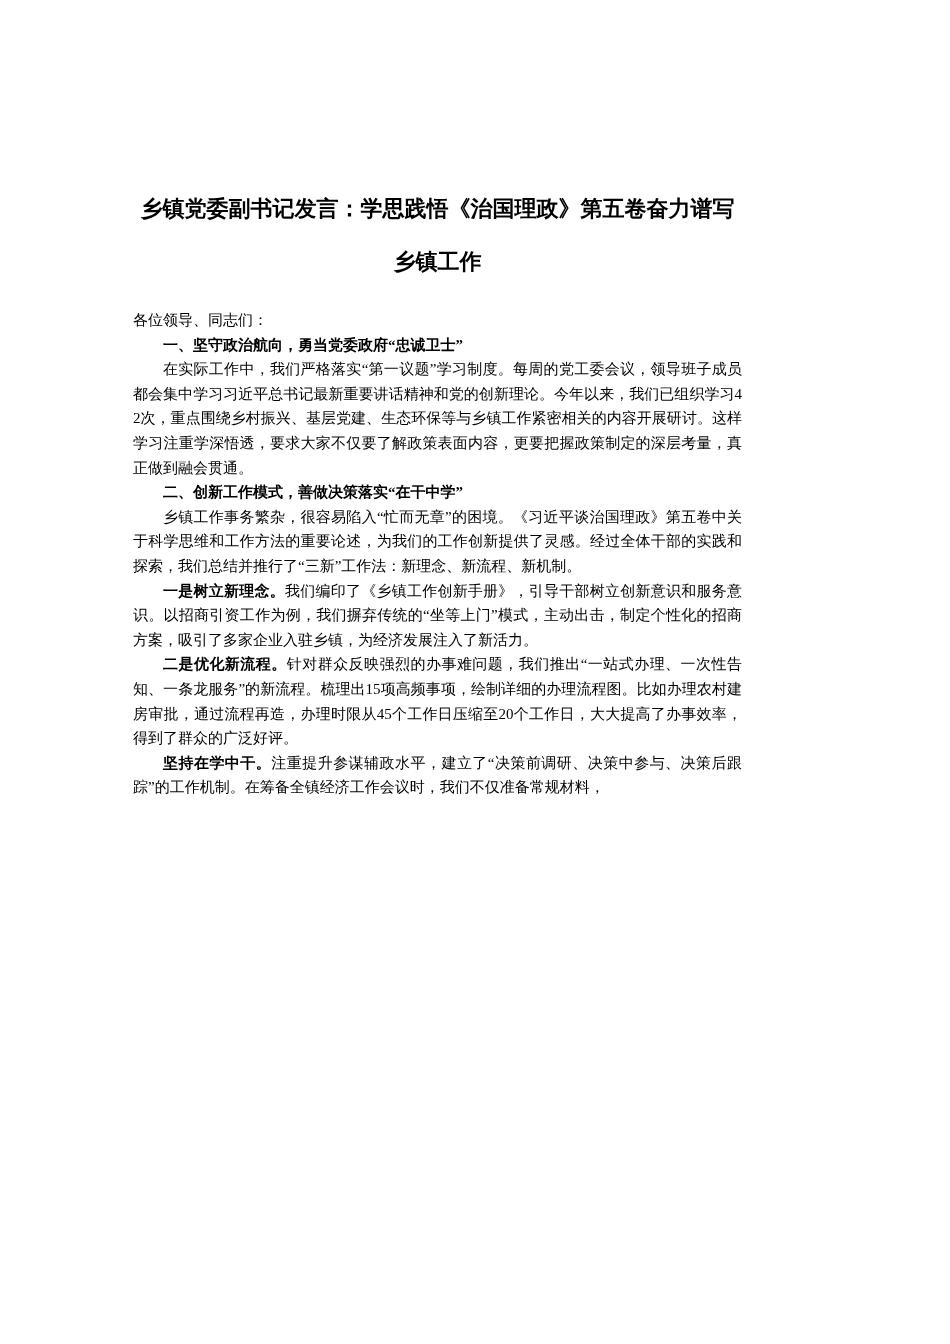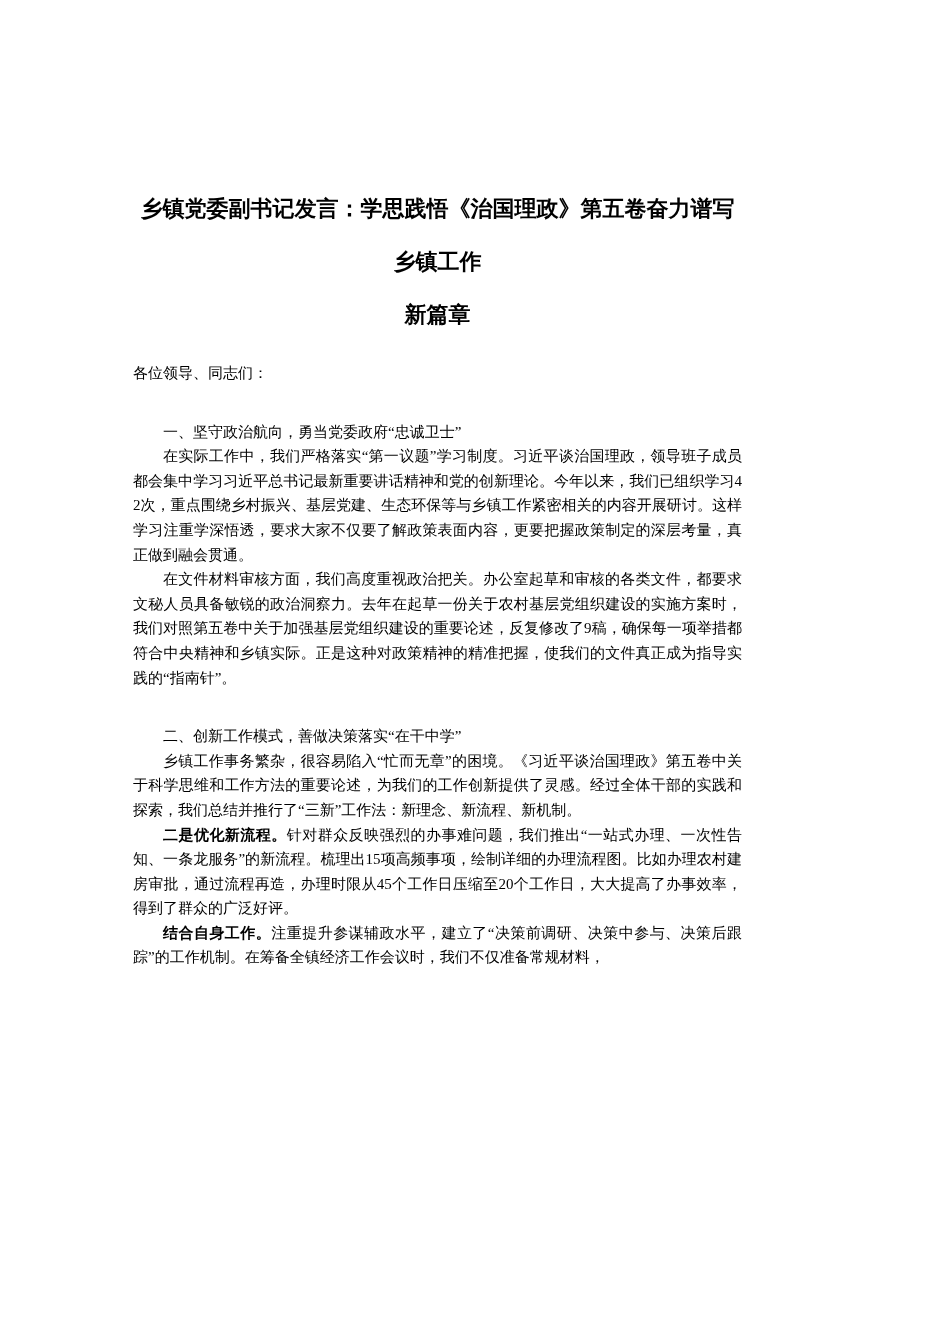--- a/index.html
+++ b/index.html
@@ -22,34 +22,33 @@
   .title .title-line { display: block; }
   .doc-body p.para {
     margin: 0;
     font-size: 15px;
     line-height: 24.6px;
     text-align: justify;
     text-indent: 2em;
     word-break: break-all;
   }
   .doc-body p.salutation { text-indent: 0; }
-  .doc-body p.heading { font-weight: normal; margin-top: 34px; }
+  .doc-body p.heading { font-weight: bold; }
   .doc-body strong { font-weight: bold; }
 </style>
 </head>
 <body>
 
 <div class="page">
   <h1 class="title">
     <span class="title-line">乡镇党委副书记发言：学思践悟《治国理政》第五卷奋力谱写乡镇工作</span>
-    <span class="title-line">新篇章</span>
   </h1>
   <div class="doc-body" id="doc-body">
       <p class="para salutation">各位领导、同志们：</p>
       <p class="para heading">一、坚守政治航向，勇当党委政府“忠诚卫士”</p>
-      <p class="para body">在实际工作中，我们严格落实“第一议题”学习制度。习近平谈治国理政，领导班子成员都会集中学习习近平总书记最新重要讲话精神和党的创新理论。今年以来，我们已组织学习42次，重点围绕乡村振兴、基层党建、生态环保等与乡镇工作紧密相关的内容开展研讨。这样学习注重学深悟透，要求大家不仅要了解政策表面内容，更要把握政策制定的深层考量，真正做到融会贯通。</p>
-      <p class="para body">在文件材料审核方面，我们高度重视政治把关。办公室起草和审核的各类文件，都要求文秘人员具备敏锐的政治洞察力。去年在起草一份关于农村基层党组织建设的实施方案时，我们对照第五卷中关于加强基层党组织建设的重要论述，反复修改了9稿，确保每一项举措都符合中央精神和乡镇实际。正是这种对政策精神的精准把握，使我们的文件真正成为指导实践的“指南针”。</p>
+      <p class="para body">在实际工作中，我们严格落实“第一议题”学习制度。每周的党工委会议，领导班子成员都会集中学习习近平总书记最新重要讲话精神和党的创新理论。今年以来，我们已组织学习42次，重点围绕乡村振兴、基层党建、生态环保等与乡镇工作紧密相关的内容开展研讨。这样学习注重学深悟透，要求大家不仅要了解政策表面内容，更要把握政策制定的深层考量，真正做到融会贯通。</p>
       <p class="para heading">二、创新工作模式，善做决策落实“在干中学”</p>
       <p class="para body">乡镇工作事务繁杂，很容易陷入“忙而无章”的困境。《习近平谈治国理政》第五卷中关于科学思维和工作方法的重要论述，为我们的工作创新提供了灵感。经过全体干部的实践和探索，我们总结并推行了“三新”工作法：新理念、新流程、新机制。</p>
+      <p class="para body"><strong>一是树立新理念。</strong>我们编印了《乡镇工作创新手册》，引导干部树立创新意识和服务意识。以招商引资工作为例，我们摒弃传统的“坐等上门”模式，主动出击，制定个性化的招商方案，吸引了多家企业入驻乡镇，为经济发展注入了新活力。</p>
       <p class="para body"><strong>二是优化新流程。</strong>针对群众反映强烈的办事难问题，我们推出“一站式办理、一次性告知、一条龙服务”的新流程。梳理出15项高频事项，绘制详细的办理流程图。比如办理农村建房审批，通过流程再造，办理时限从45个工作日压缩至20个工作日，大大提高了办事效率，得到了群众的广泛好评。</p>
-      <p class="para body"><strong>结合自身工作。</strong>注重提升参谋辅政水平，建立了“决策前调研、决策中参与、决策后跟踪”的工作机制。在筹备全镇经济工作会议时，我们不仅准备常规材料，</p>
+      <p class="para body"><strong>坚持在学中干。</strong>注重提升参谋辅政水平，建立了“决策前调研、决策中参与、决策后跟踪”的工作机制。在筹备全镇经济工作会议时，我们不仅准备常规材料，</p>
     </div>
 </div>
 
 </body></html>

